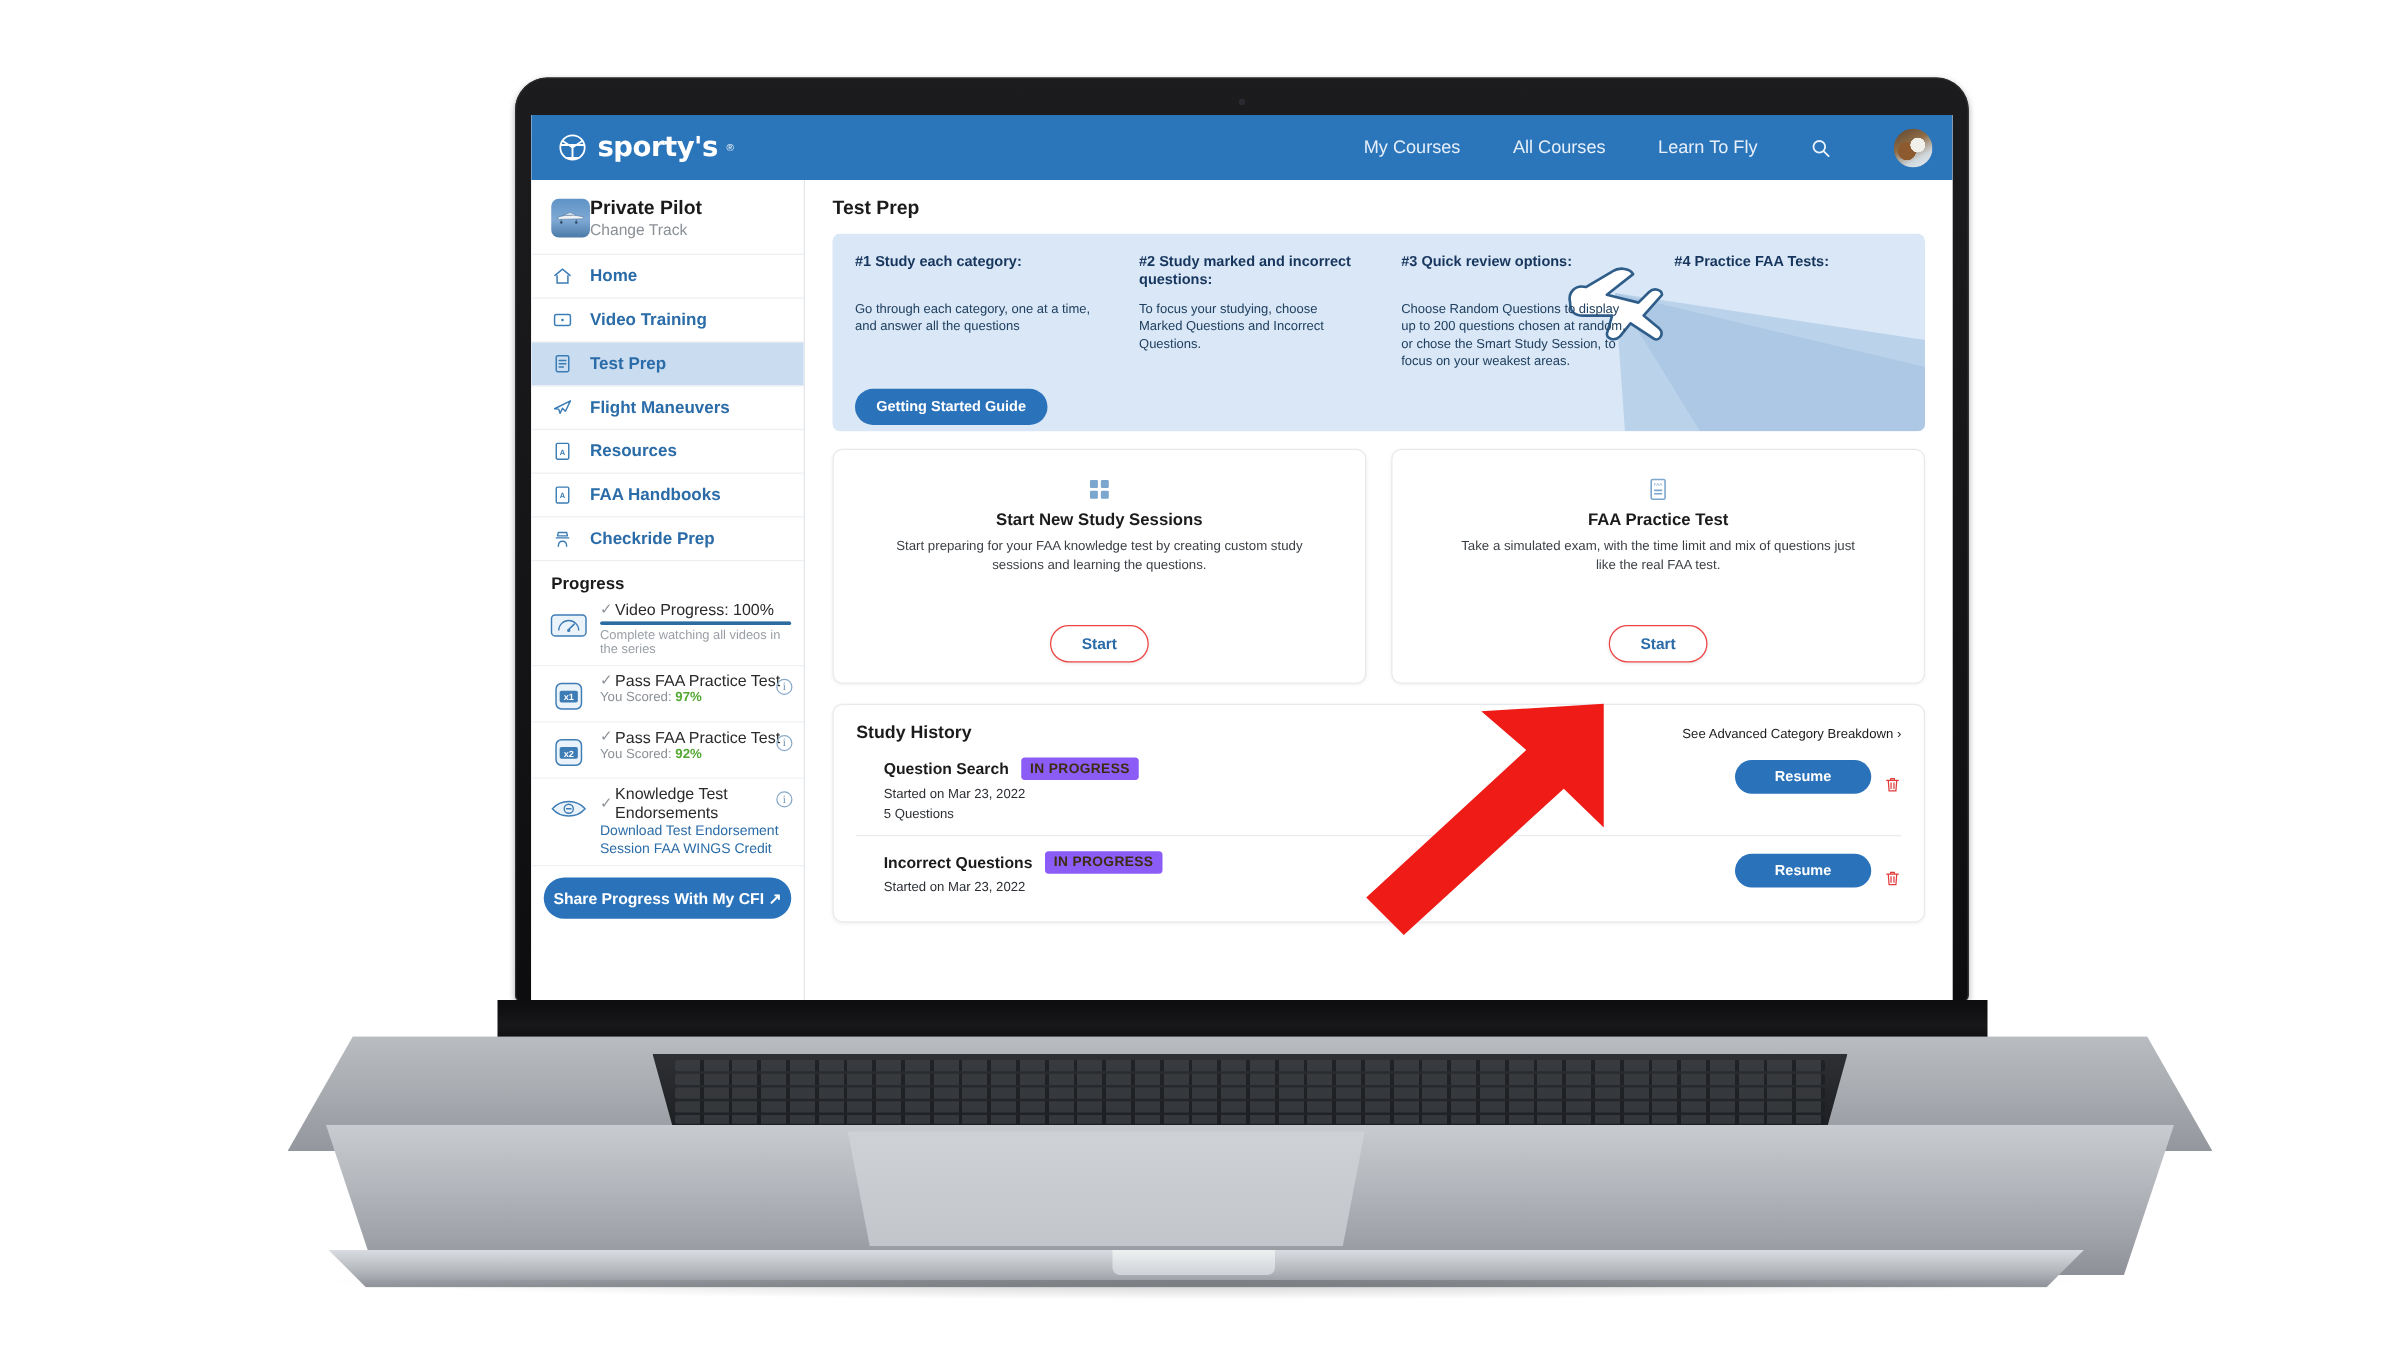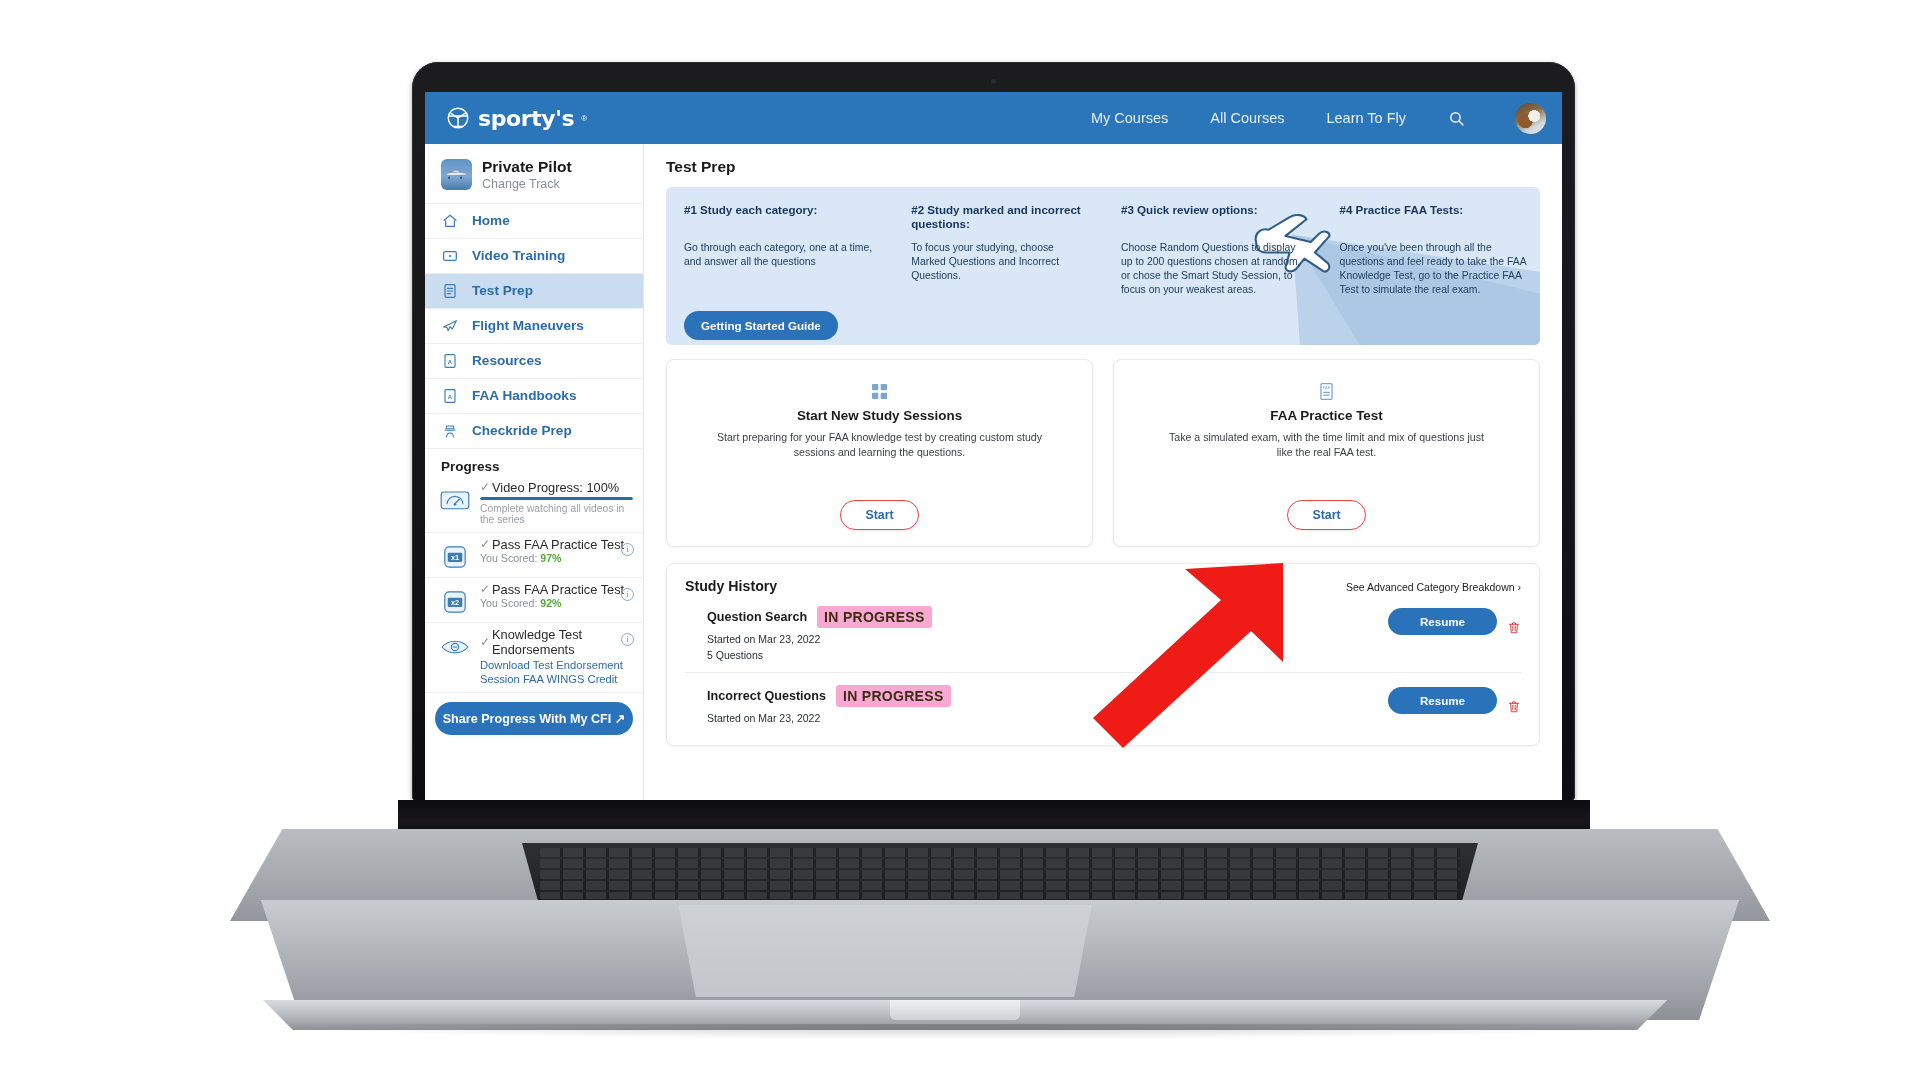--- a/index.html
+++ b/index.html
@@ -117,21 +117,21 @@
     overflow:hidden; flex: 0 0 31px;
   }
 
   .body-row { flex: 1; display: flex; min-height: 0; }
 
   
   .sidebar {
     width: 219px; flex: 0 0 219px; background: #ffffff; border-right: 1px solid #e3e6e9;
     display: flex; flex-direction: column; overflow: hidden;
   }
-  .course-head { display: flex; align-items: center; gap: 10px; padding: 14px 14px 12px 16px; }
+  .course-head { display: flex; align-items: center; padding: 14px 14px 12px 16px; }
   .course-thumb {
     width: 31px; height: 31px; border-radius: 6px; flex: 0 0 31px;
     background: linear-gradient(180deg,#5f93c6 0%,#7fa9d4 55%,#4a7aa8 100%);
     position: relative; overflow: hidden;
   }
   .course-thumb .plane {
     position: absolute; left: 3px; top: 10px; width: 25px; height: 11px;
   }
   .course-title { font-size: 15.5px; font-weight: 700; color: #1a1a1a; line-height: 1.15; }
   .course-sub { font-size: 12.5px; color: #8b9097; margin-top: 1px; }
@@ -212,21 +212,21 @@
   }
   .hist-head { display: flex; align-items: baseline; }
   .hist-title { font-size: 14.2px; font-weight: 700; color: #1b1b1b; }
   .hist-link { margin-left: auto; font-size: 10.5px; color: #1b1b1b; text-decoration: none; cursor: pointer; }
   .hist-row { display: flex; align-items: flex-start; padding: 12px 0 11px 22px; border-bottom: 1px solid #e9ecef; }
   .hist-row:last-child { border-bottom: none; }
   .hr-main { flex: 1; }
   .hr-top { display: flex; align-items: center; gap: 10px; }
   .hr-name { font-size: 12.6px; font-weight: 700; color: #1b1b1b; }
   .badge {
-    background: #f9a8d4; color: #3d2d10; font-size: 14px; font-weight: 700; letter-spacing: .3px;
+    background: #8b5cf6; color: #3d2d10; font-size: 11px; font-weight: 700; letter-spacing: .3px;
     padding: 3px 7px; border-radius: 3px;
   }
   .hr-meta { font-size: 10.5px; color: #2b2f34; margin-top: 5px; }
   .hr-meta2 { font-size: 10.5px; color: #2b2f34; margin-top: 4px; }
   .hr-actions { display: flex; align-items: flex-end; gap: 10px; padding-top: 2px; }
   .resume-btn {
     background: #2a73bb; color: #fff; border-radius: 15px; font-size: 11.6px; font-weight: 700;
     padding: 7px 32px; cursor: pointer;
   }
   .trash { width: 14px; height: 15px; color: #e03b3b; cursor: pointer; }
@@ -452,21 +452,20 @@
                 <div class="bcol">
                   <h4>#2 Study marked and incorrect questions:</h4>
                   <p>To focus your studying, choose Marked Questions and Incorrect Questions.</p>
                 </div>
                 <div class="bcol">
                   <h4>#3 Quick review options:</h4>
                   <p>Choose Random Questions to display up to 200 questions chosen at random, or chose the Smart Study Session, to focus on your weakest areas.</p>
                 </div>
                 <div class="bcol">
                   <h4>#4 Practice FAA Tests:</h4>
-                  <p>Once you've been through all the questions and feel ready to take the FAA Knowledge Test, go to the Practice FAA Test to simulate the real exam.</p>
                 </div>
               </div>
               <div class="gsg-btn">Getting Started Guide</div>
             </div>
 
             <div class="cards">
               <div class="card">
                 <svg class="card-icn" viewBox="0 0 24 24" fill="#7ba6ce">
                   <rect x="2.5" y="2.5" width="8" height="8" rx="1.2"></rect>
                     <rect x="13.5" y="2.5" width="8" height="8" rx="1.2"></rect>

